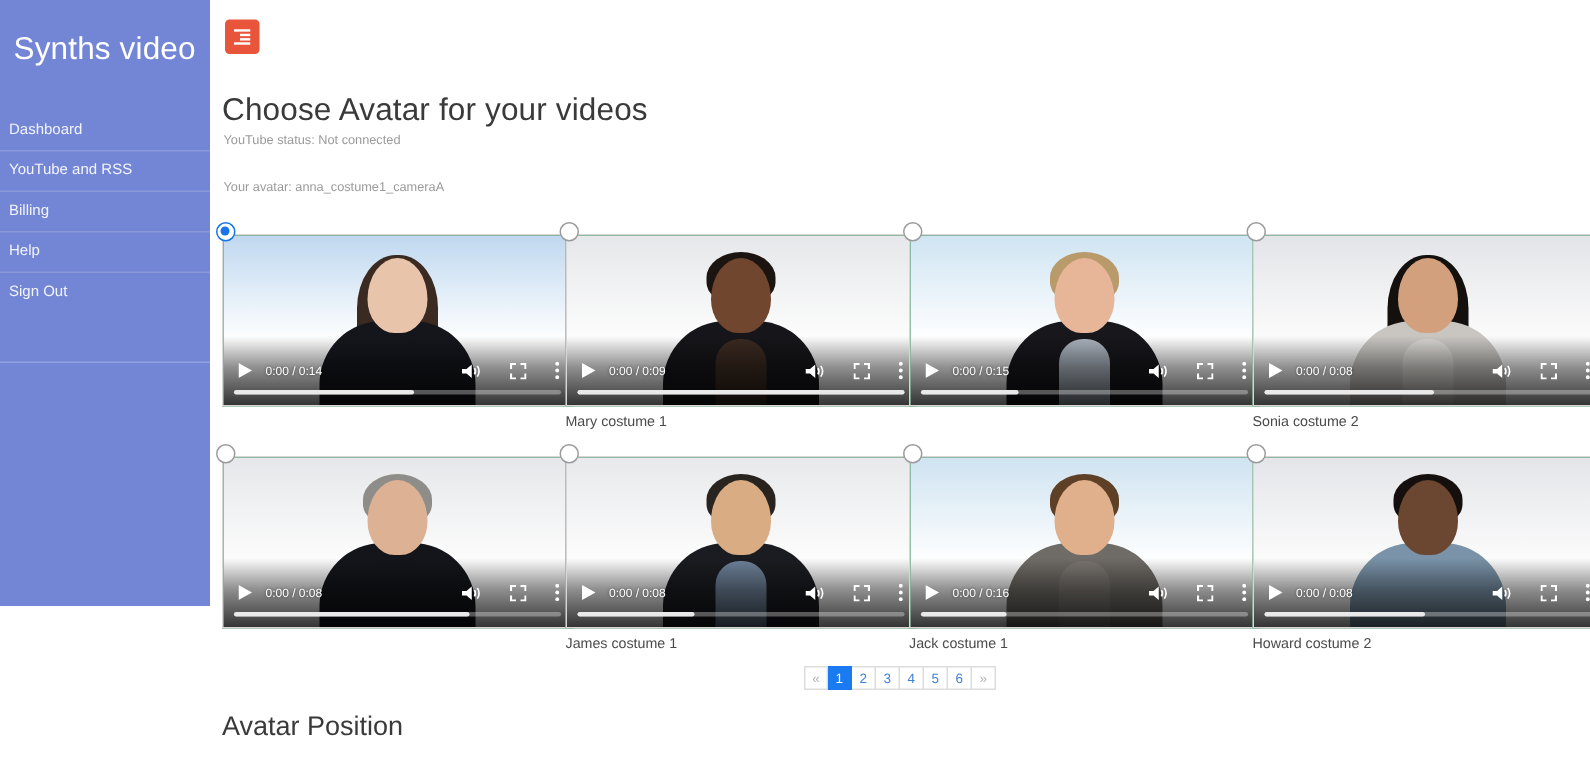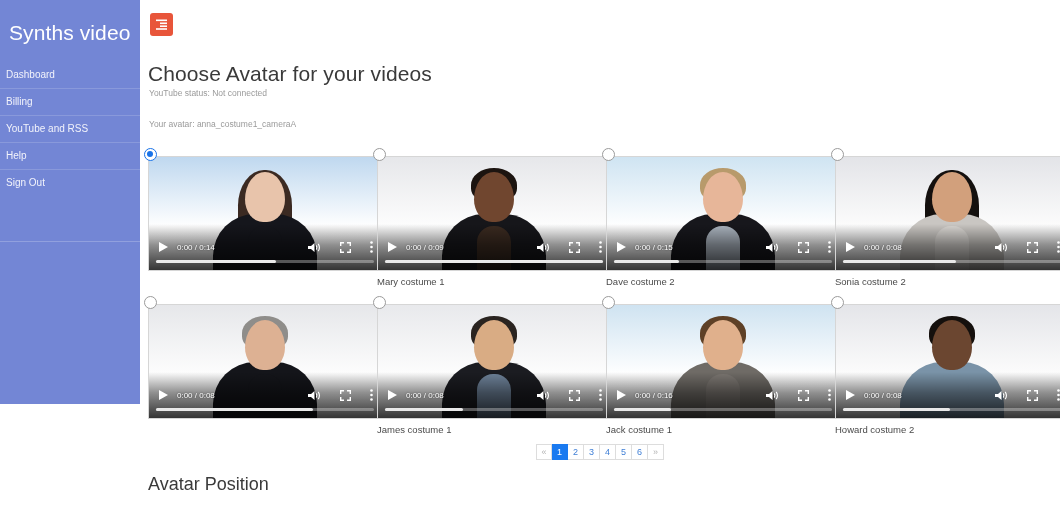--- a/index.html
+++ b/index.html
@@ -16,21 +16,21 @@
     width: 140px; height: 404px; flex: 0 0 140px;
     background: #7386d5;
     color: #ffffff;
     position: relative;
   }
   #brand {
     font-size: 21px; font-weight: 400; color: #ffffff;
     padding: 20px 0 0 9px; letter-spacing: .1px;
     line-height: 26px;
   }
-  #nav { margin-top: 16px; }
+  #nav { margin-top: 28px; }
   .nav-item {
     display: block;
     font-size: 10px;
     color: #f2f3fb;
     padding: 7px 0 7px 6px;
     line-height: 12px;
     border-top: 1px solid rgba(255,255,255,0.16);
     cursor: pointer;
     white-space: nowrap;
   }
@@ -199,22 +199,22 @@
 </style>
 </head>
 <body>
 
 <div id="app">
 
   <aside id="sidebar">
     <div id="brand">Synths video</div>
     <nav id="nav">
         <div class="nav-item">Dashboard</div>
+        <div class="nav-item">YouTube and RSS</div>
         <div class="nav-item">Billing</div>
-        <div class="nav-item">YouTube and RSS</div>
         <div class="nav-item">Help</div>
         <div class="nav-item">Sign Out</div>
       </nav>
     <div id="sidebar-divider"></div>
   </aside>
 
   <main id="main">
 
     <div id="toggle-btn">
       <svg width="11" height="11" viewBox="0 0 11 11">
@@ -365,21 +365,20 @@
                     <circle cx="1.5" cy="1.5" r="1.3" fill="#ffffff"></circle>
                     <circle cx="1.5" cy="6" r="1.3" fill="#ffffff"></circle>
                     <circle cx="1.5" cy="10.5" r="1.3" fill="#ffffff"></circle>
                   </svg>
                 </div>
               </div>
               <div class="vid-progress">
                 <div class="vid-progress-fill" style="width: 30%;"></div>
               </div>
             </div>
-            <div class="avatar-label">Dave costume 2</div>
           </div>
           <div class="avatar-cell">
             <div class="radio"></div>
             <div class="video">
               <div class="vid-bg" style="background: linear-gradient(rgb(227, 228, 232) 0%, rgb(252, 252, 252) 62%, rgb(239, 239, 239) 100%);"></div>
               <div class="figure">
                 <div class="fig-hair long" style="background: rgb(20, 16, 14);"></div>
                 <div class="fig-body" style="background: rgb(201, 198, 194);"></div>
                 <div class="fig-shirt" style="background: rgb(216, 213, 209);"></div>
                 <div class="fig-head" style="background: rgb(210, 160, 124);"></div>

